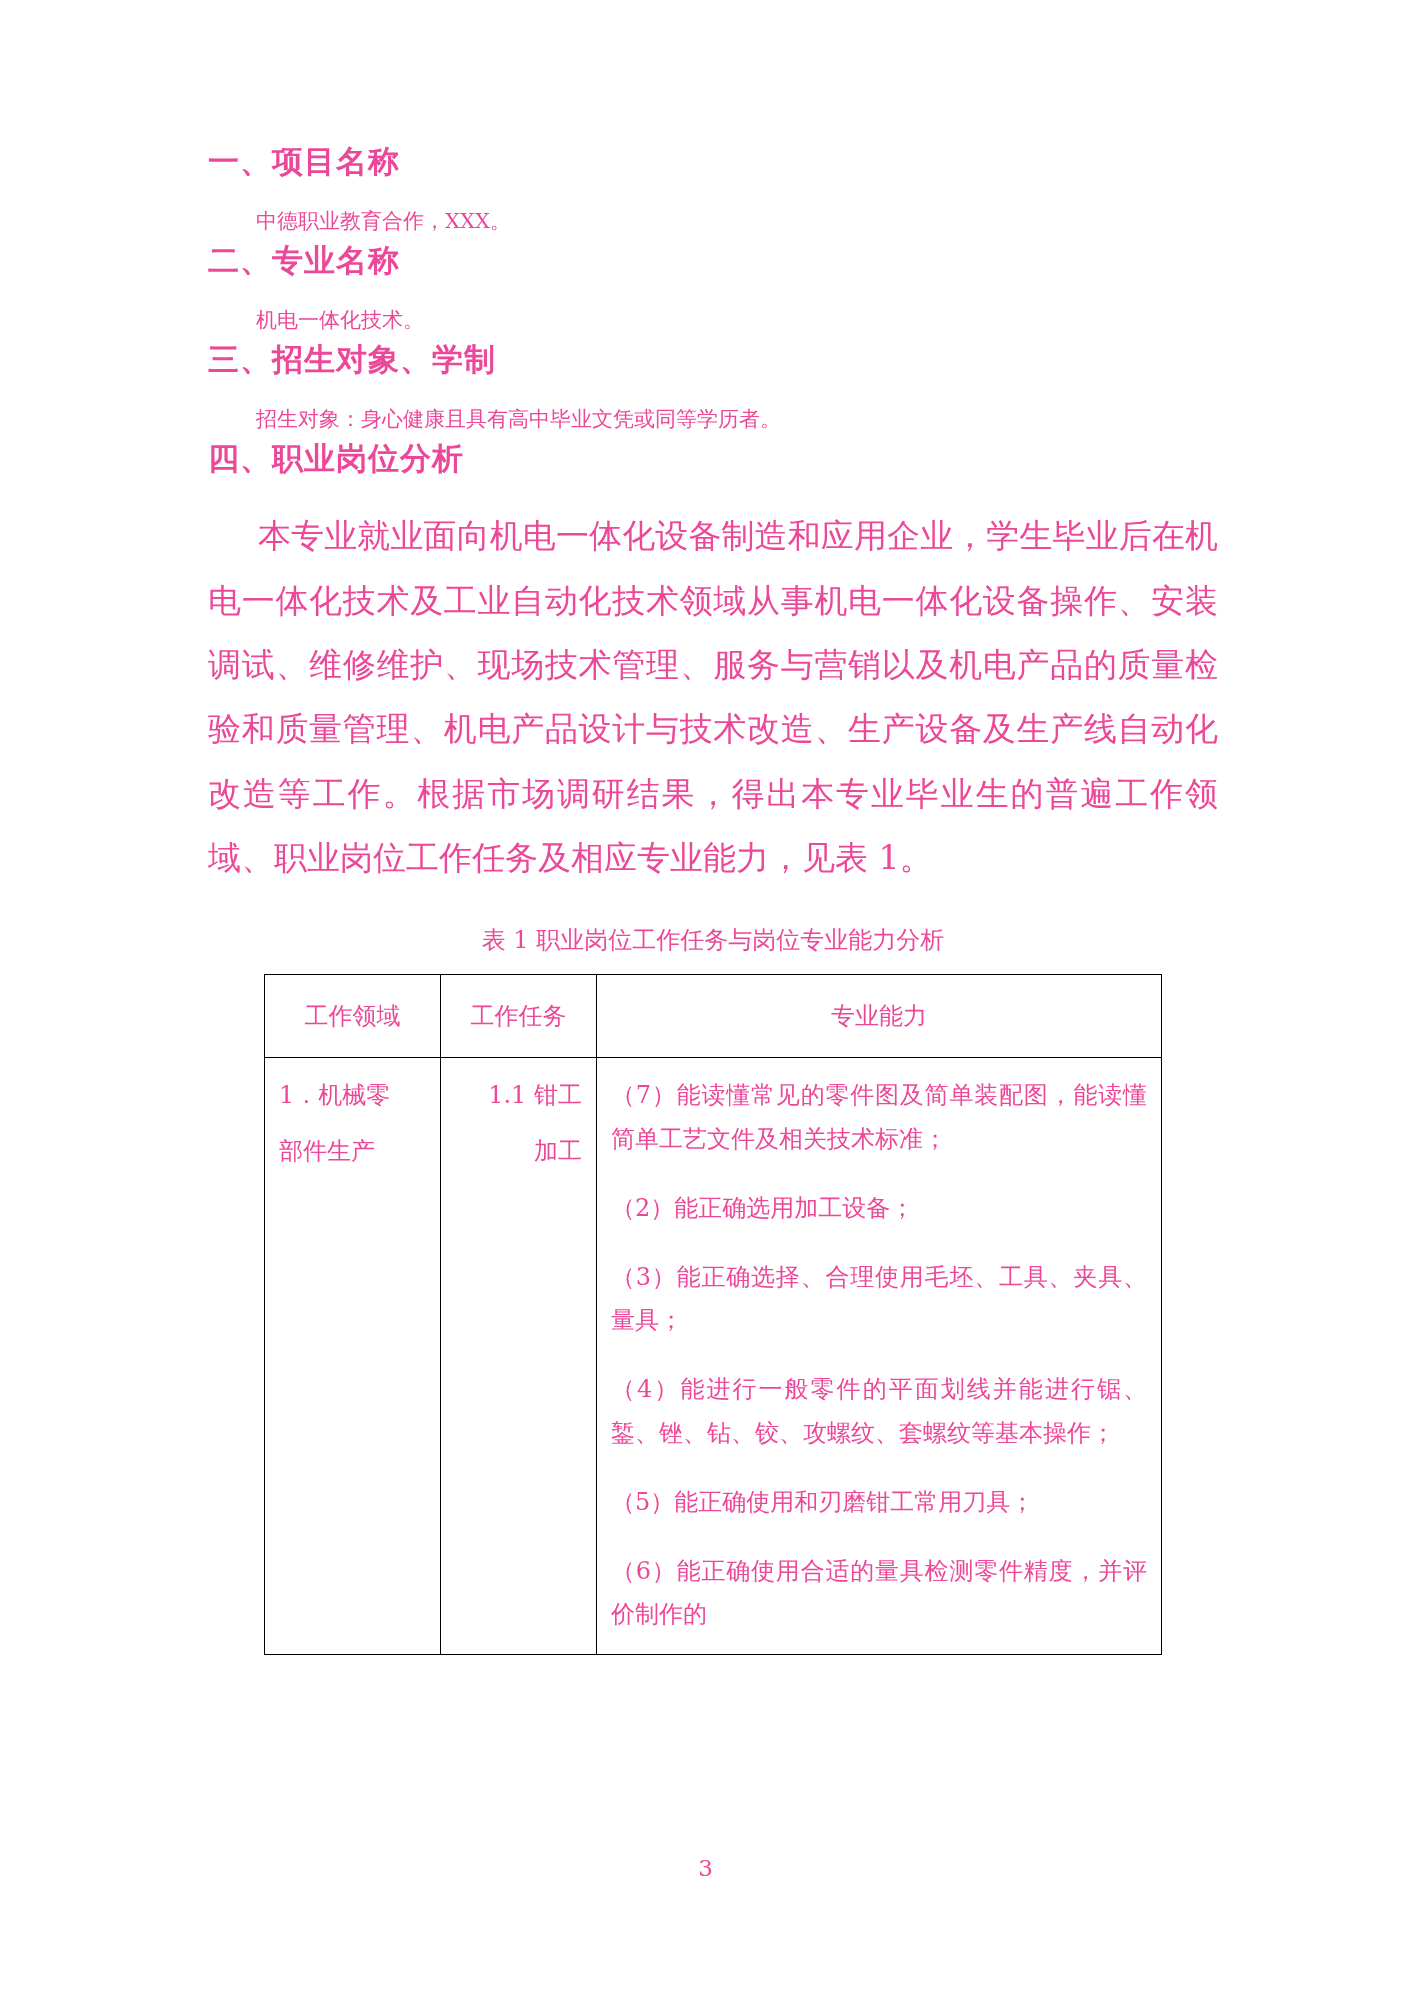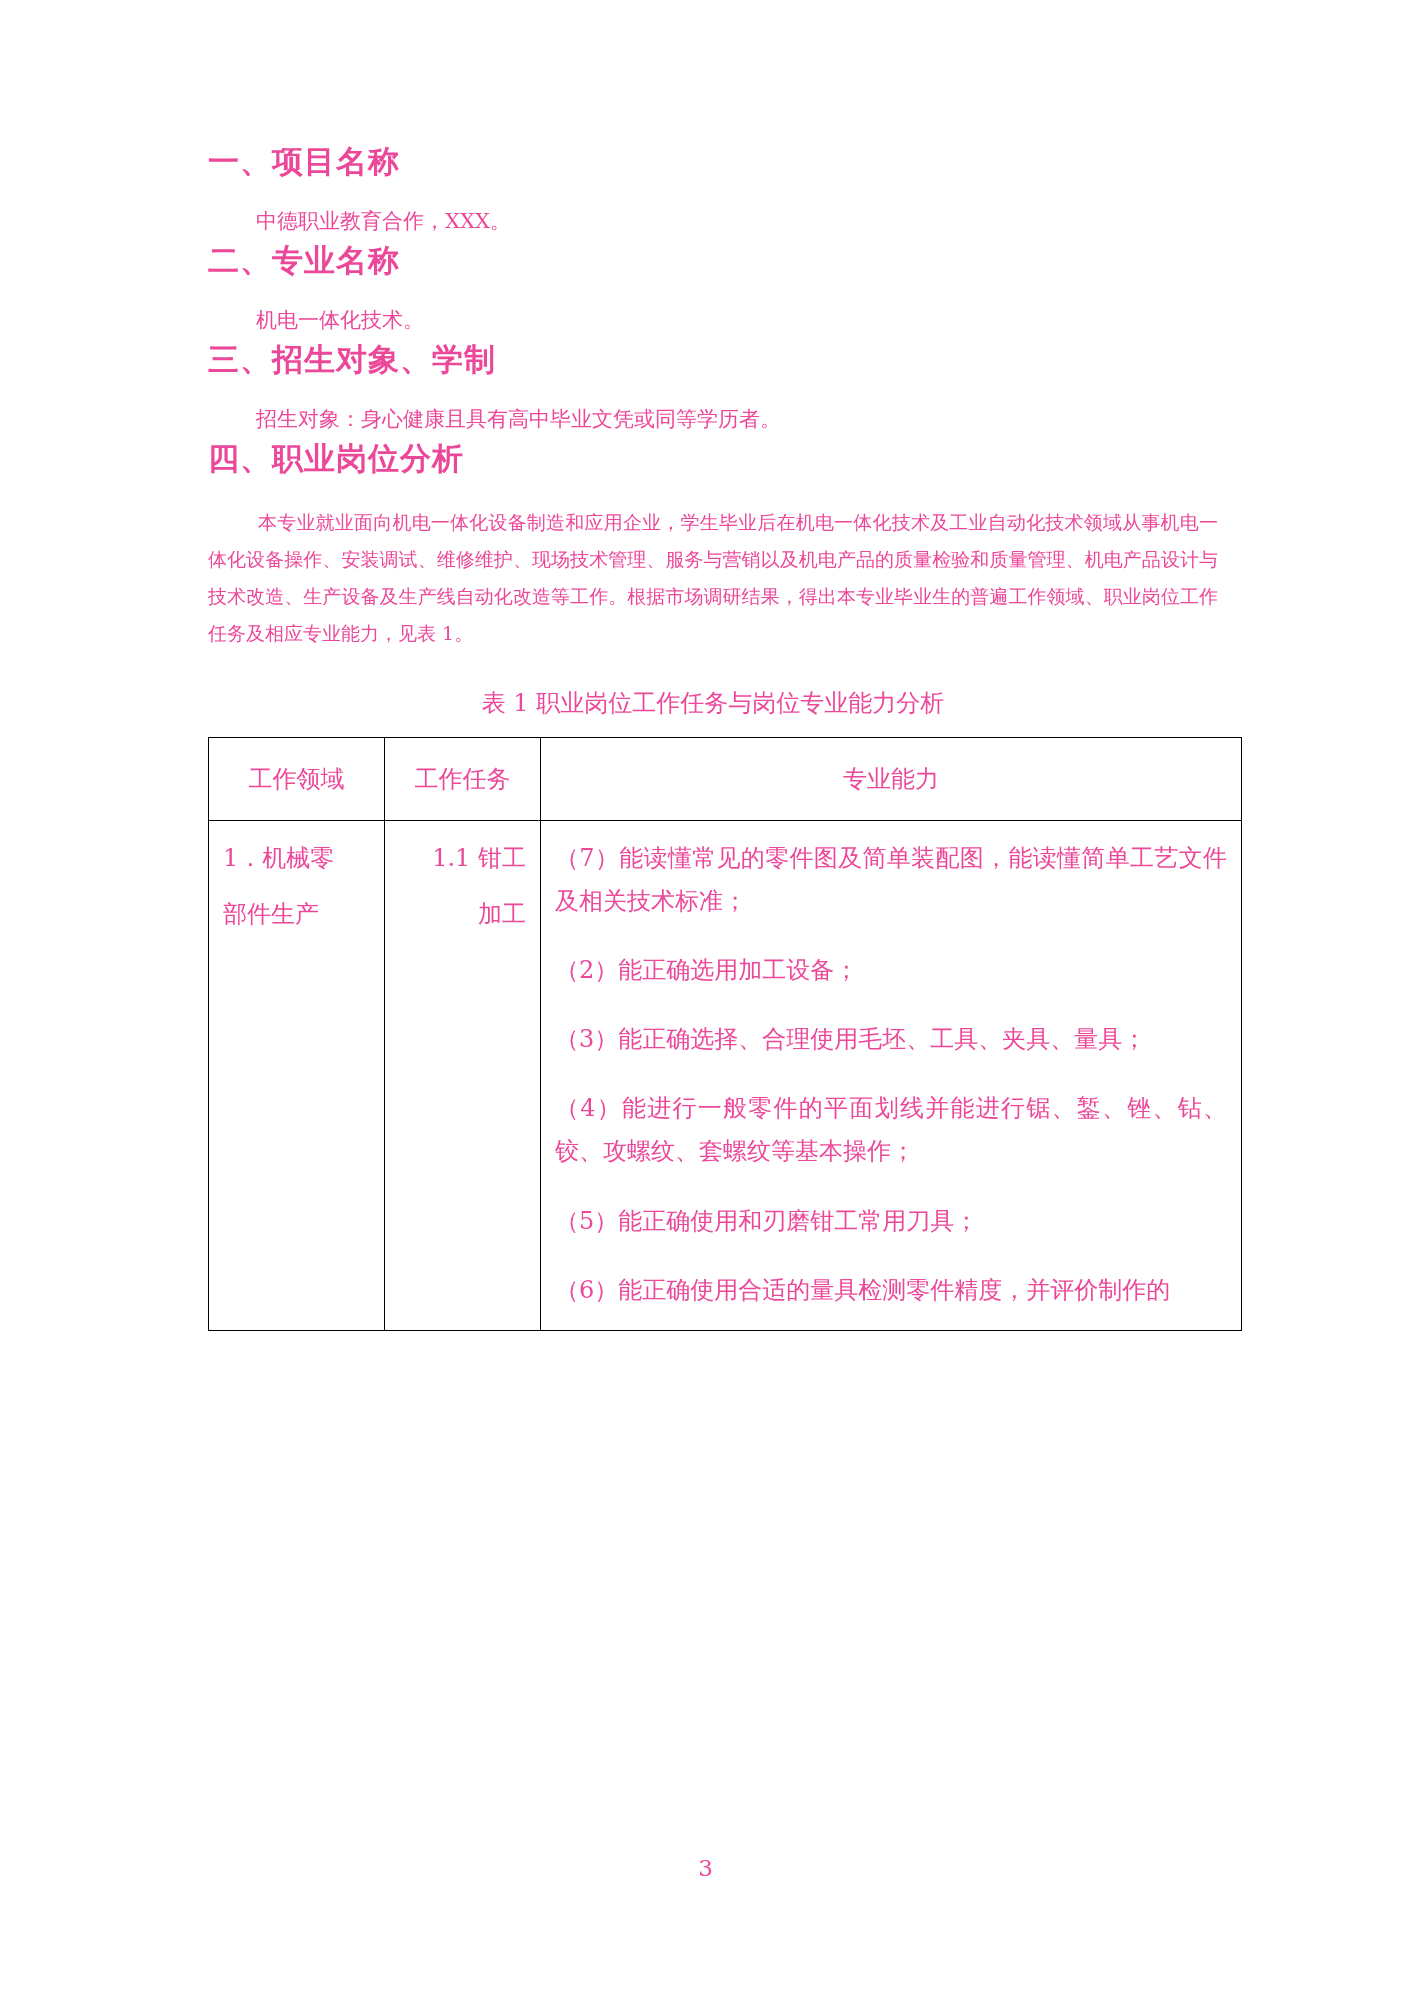--- a/index.html
+++ b/index.html
@@ -32,34 +32,34 @@
     line-height: 1.4;
   }
   .heading-gap-1 { margin-top: 0px; }
   .heading-gap { margin-top: 38px; }
   .indent-para {
     font-size: 21px;
     line-height: 1.6;
     margin: 22px 0 0 48px;
   }
   .body-para {
-    font-size: 19px;
+    font-size: 33px;
     line-height: 1.95;
     margin: 24px 0 0 0;
     text-indent: 50px;
     text-align: justify;
   }
   .table-caption {
     font-size: 24px;
     text-align: center;
     margin: 34px 0 18px 0;
   }
   table.main-table {
     border-collapse: collapse;
-    width: 1034px;
+    width: 898px;
     margin: 16px auto;
     table-layout: fixed;
   }
   table.main-table td, table.main-table th {
     border: 1.6px solid #000000;
     vertical-align: top;
     padding: 16px 14px 18px 14px;
     font-size: 24px;
     font-weight: normal;
     line-height: 1.75;

